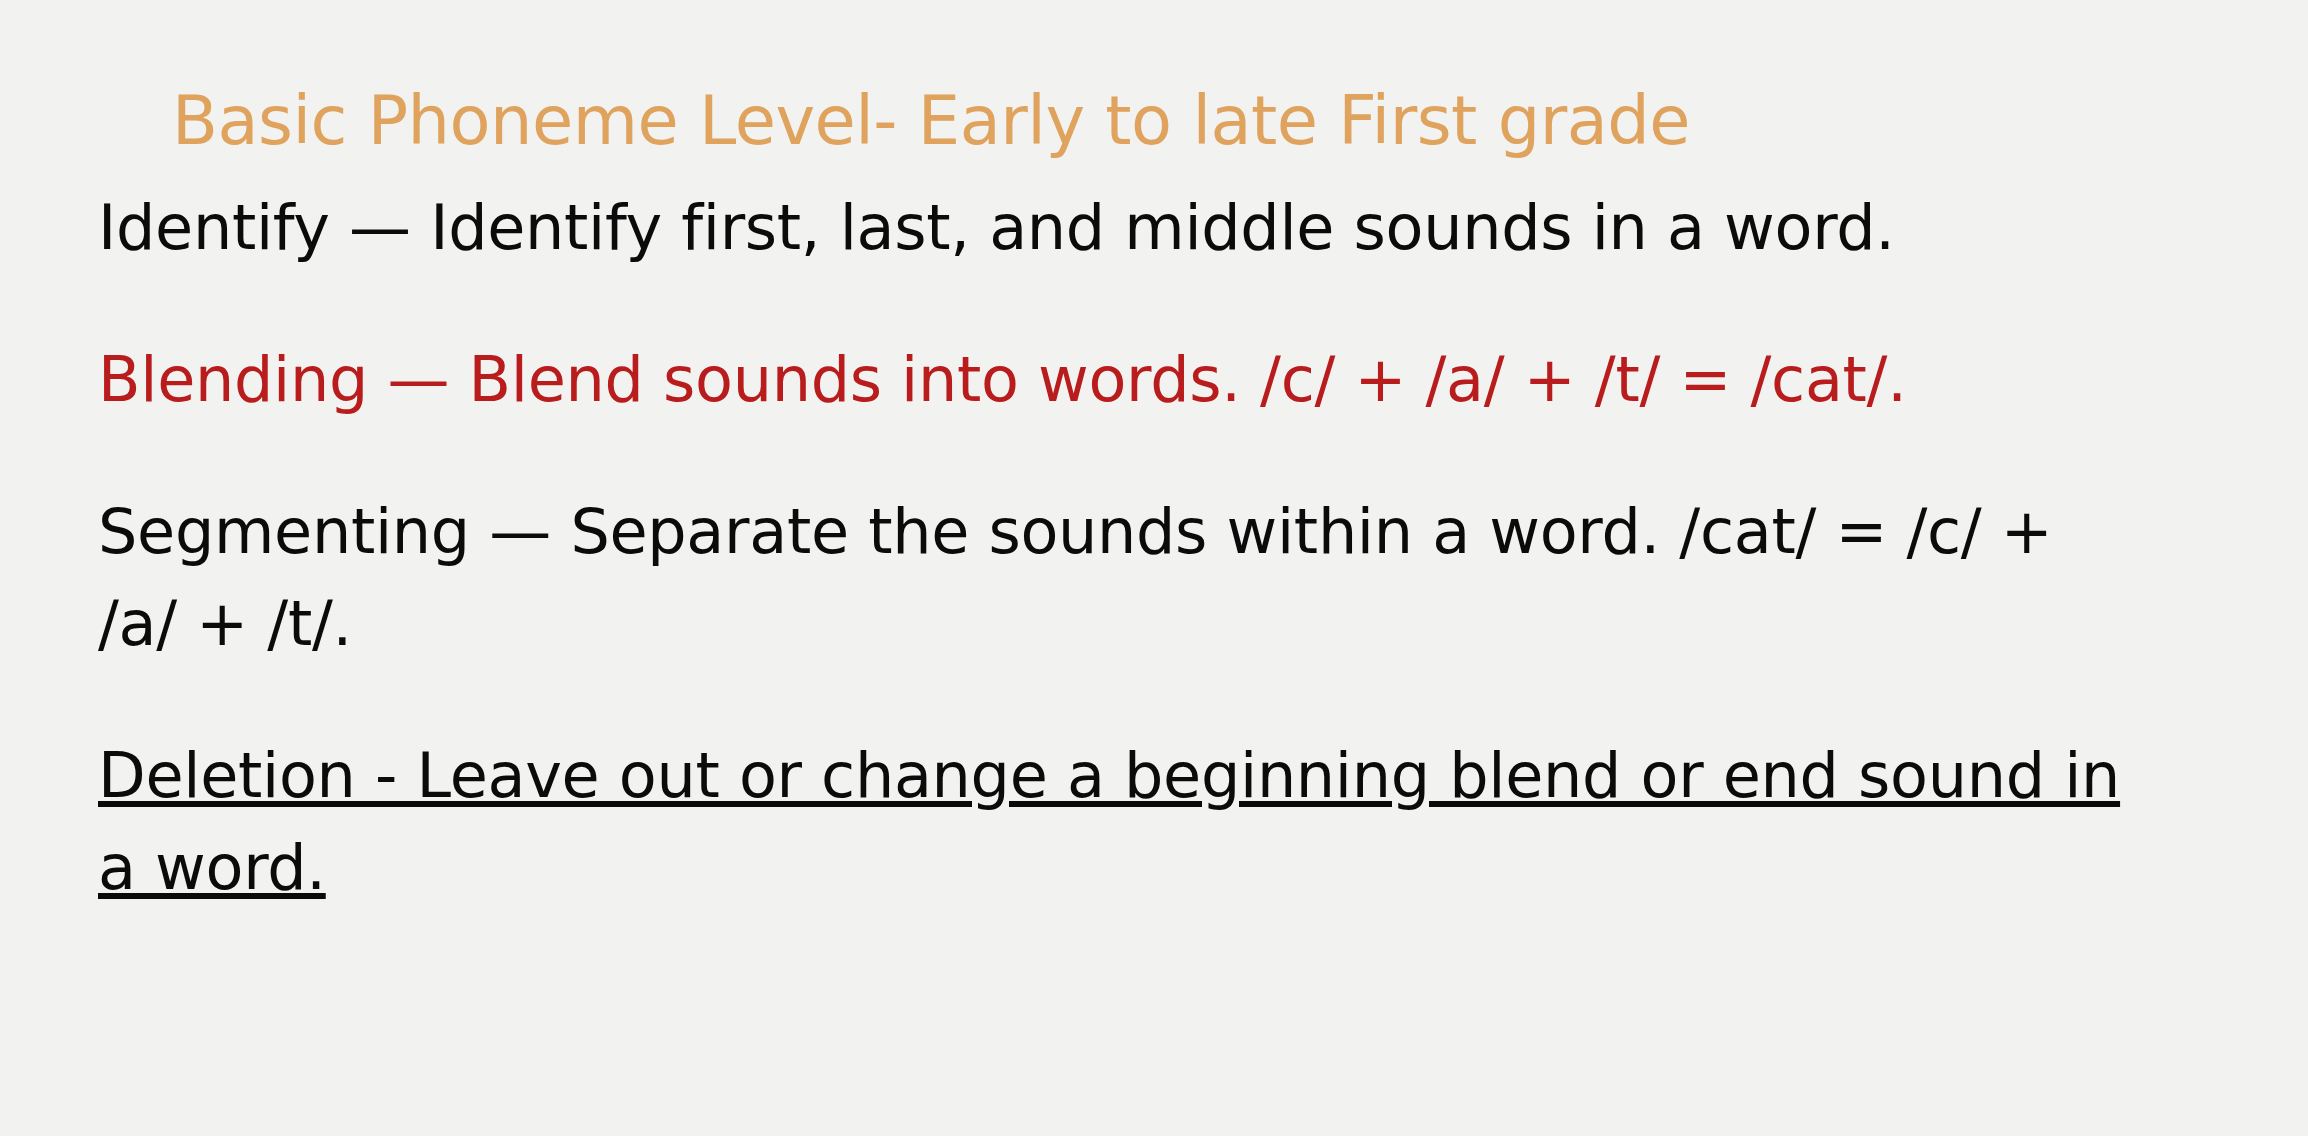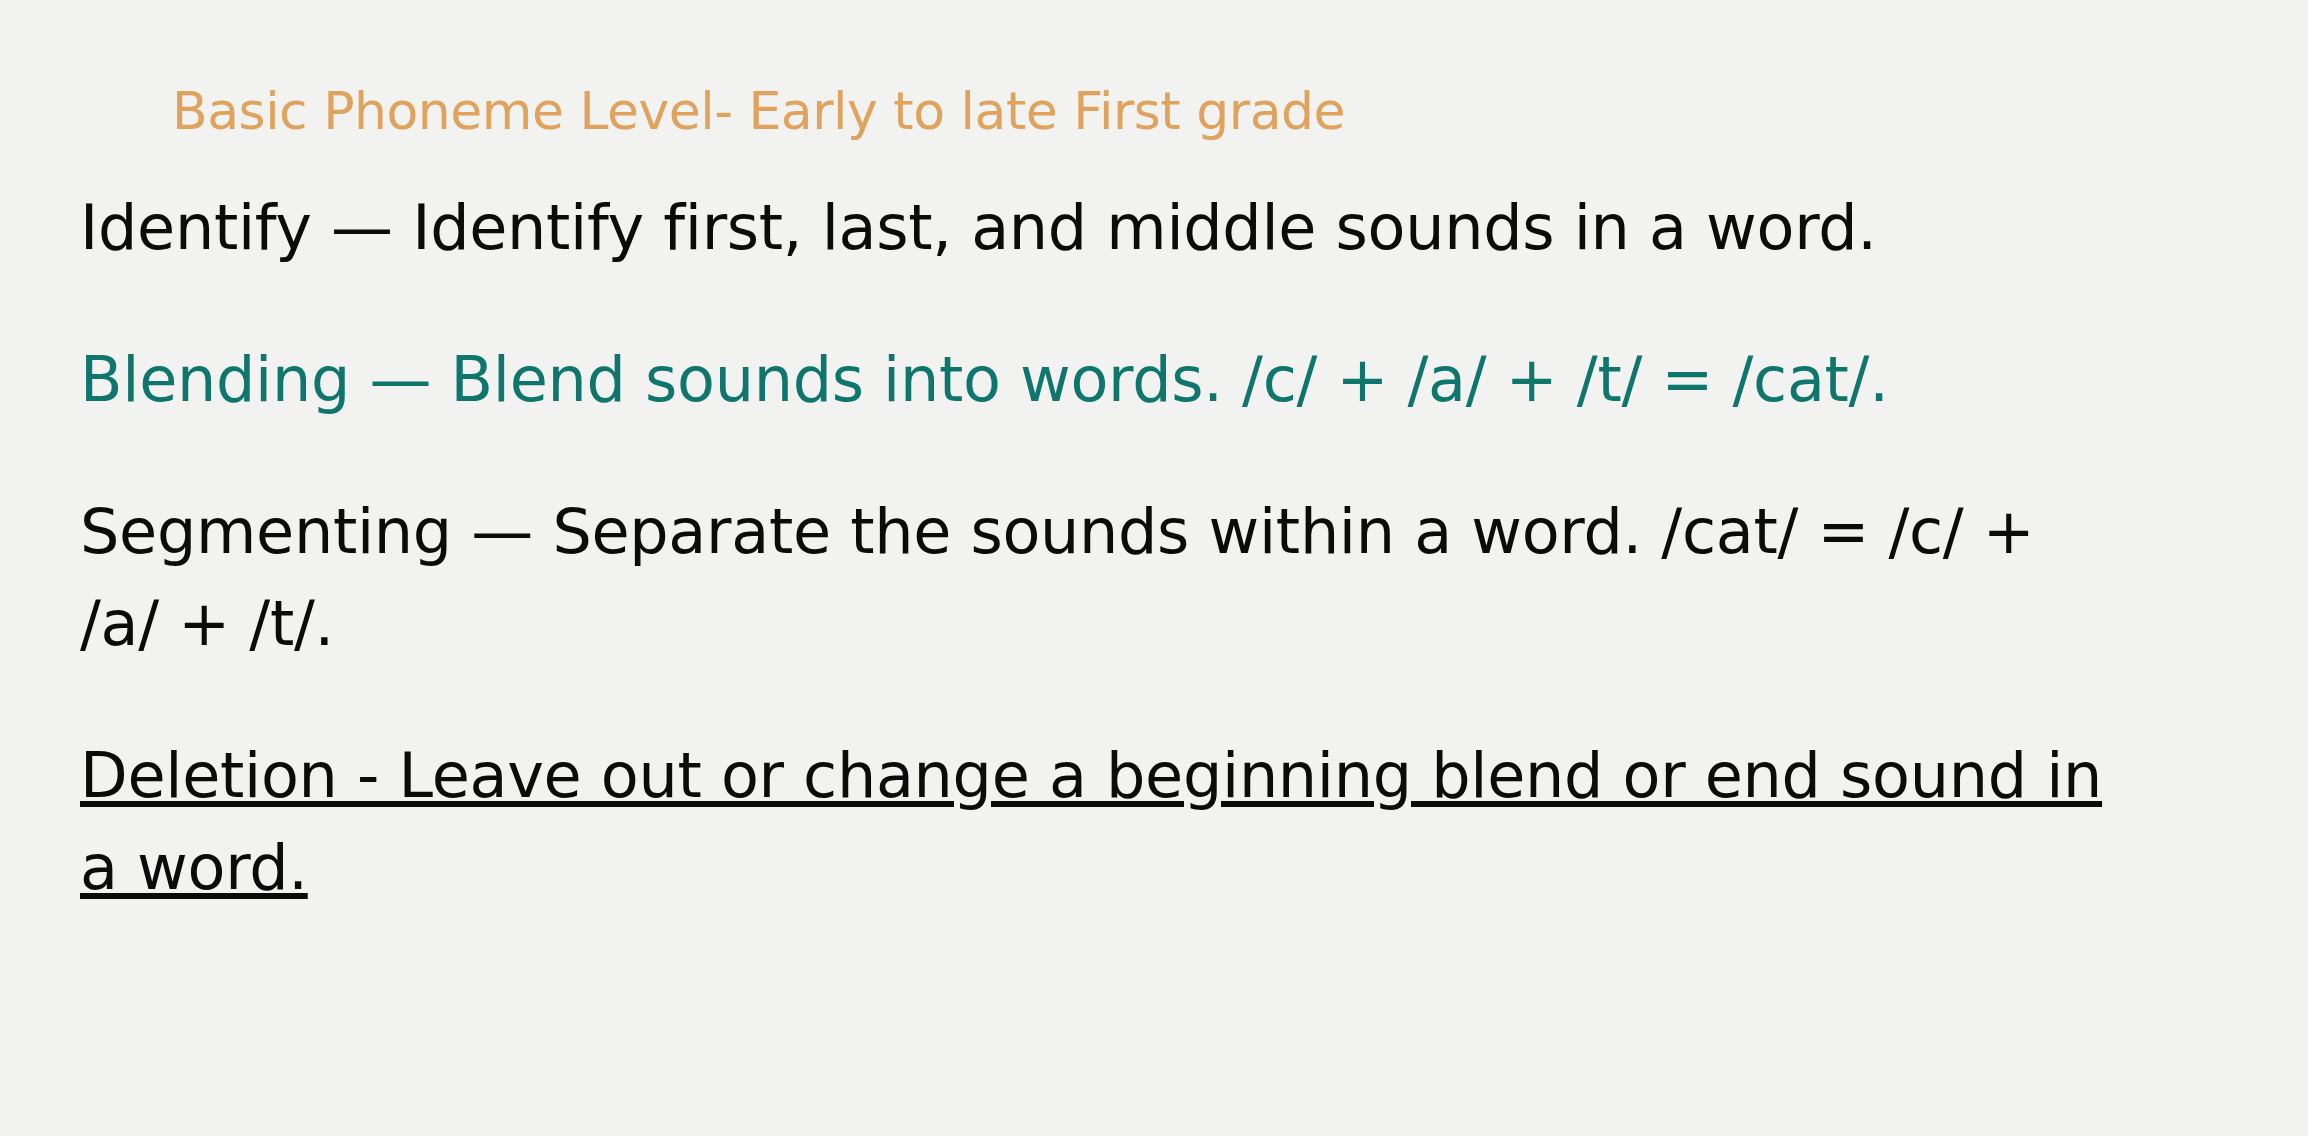--- a/index.html
+++ b/index.html
@@ -24,32 +24,32 @@
   }
 
   
   .slide-title {
     position: absolute;
     left: 172px;
     top: 28px;
     width: 2000px;
     color: #dfa35e;
     font-family: "DejaVu Sans", sans-serif;
-    font-size: 52px;
+    font-size: 67px;
     font-weight: 400;
     line-height: 96px;
     letter-spacing: -0.5px;
     white-space: nowrap;
     -webkit-font-smoothing: antialiased;
   }
 
   
   .body-block {
     position: absolute;
-    left: 80px;
+    left: 98px;
     top: 182px;
     width: 2160px;
   }
 
   .para {
     color: #0b0b0b;
     font-family: "DejaVu Sans", sans-serif;
     font-size: 62px;
     font-weight: 400;
     line-height: 92px;
@@ -67,21 +67,21 @@
 <body style="background: rgb(242, 242, 241);">
 
 <div class="slide" style="background: rgb(242, 242, 241);">
 
   <h1 class="slide-title" style="color: rgb(223, 163, 94);">Basic Phoneme Level- Early to late First grade</h1>
 
   <div class="body-block">
 
     <p class="para" style="color: rgb(11, 11, 11);">Identify — Identify first, last, and middle sounds in a word.</p>
 
-    <p class="para" style="color: #0f766e;">Blending — Blend sounds into words. /c/ + /a/ + /t/ = /cat/.</p>
+    <p class="para" style="color: #b91c1c;">Blending — Blend sounds into words. /c/ + /a/ + /t/ = /cat/.</p>
 
     <p class="para wrap-cat" style="color: rgb(11, 11, 11);">Segmenting — Separate the sounds within a word. /cat/ = /c/ + /a/ + /t/.</p>
 
     <p class="para wrap-word" style="color: rgb(11, 11, 11);">Deletion - Leave out or change a beginning blend or end sound in a word.</p>
 
   </div>
 
 </div>
 
 </body></html>

